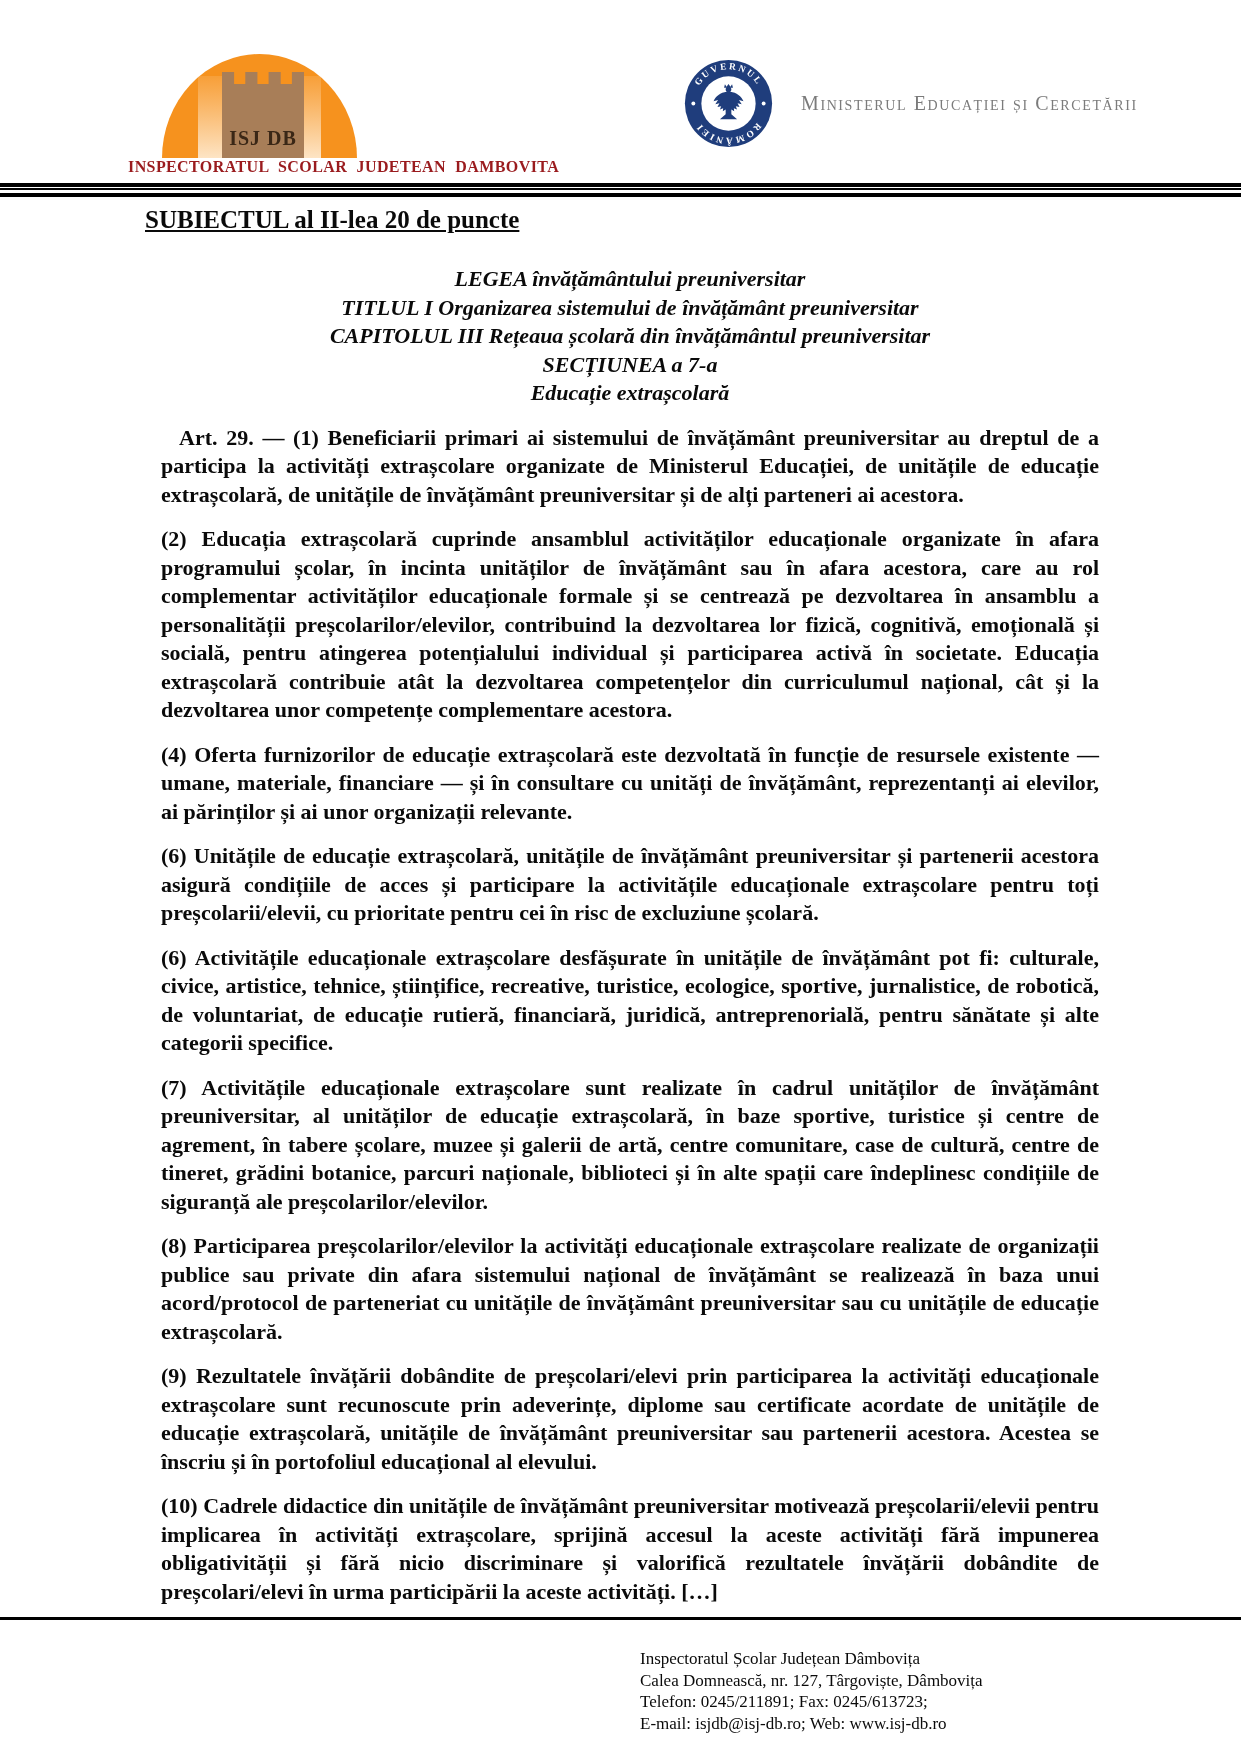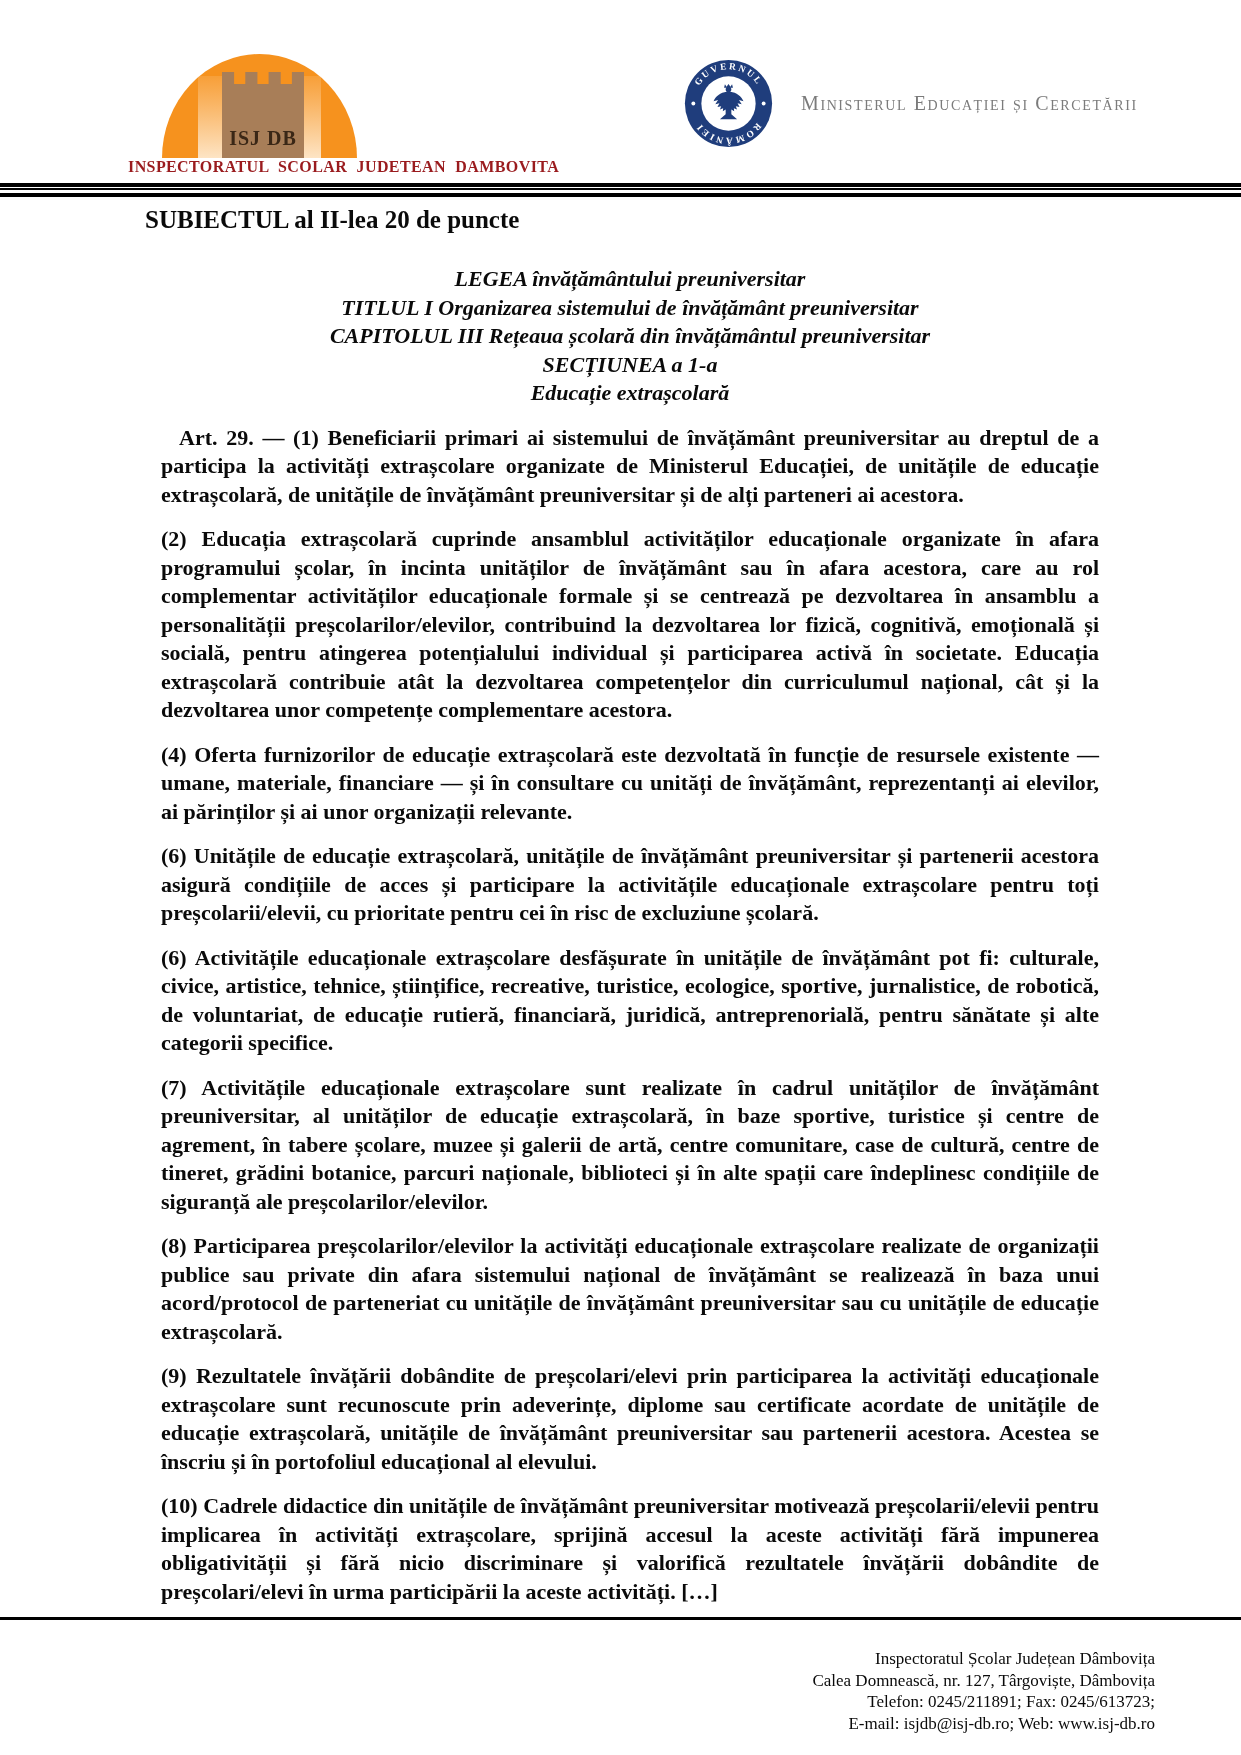--- a/index.html
+++ b/index.html
@@ -26,34 +26,34 @@
     font-variant:small-caps;letter-spacing:1.6px;white-space:nowrap;
   }
   .header-rule{
     height:14px;width:100%;
     background:linear-gradient(#000 0 4px,#fff 4px 5px,#000 5px 7px,#fff 7px 10px,#000 10px 14px);
   }
   
   .content{margin-left:145px;width:970px;}
   .subject{
     font-size:25px;font-weight:bold;line-height:30px;
-    margin:8px 0 30px 0;
+    margin:8px 0 30px 0;text-decoration:underline;
   }
   .heading-line{
     font-size:22px;font-weight:bold;line-height:28.5px;text-align:center;font-style:italic;
   }
   .para{
     margin:16px;font-size:22px;line-height:28.5px;text-align:justify;font-weight:bold;
   }
   .bodytext .para:first-child{text-indent:18px;}
   
   .footer-rule{position:absolute;left:0;top:1617px;width:1241px;height:3px;background:#000;}
   .footer{
     position:absolute;left:640px;top:1648px;width:515px;
-    text-align:right;font-size:17px;line-height:21.5px;color:#0a0a0a;
+    text-align:left;font-size:17px;line-height:21.5px;color:#0a0a0a;
   }
   svg text{font-family:"Liberation Serif","DejaVu Serif",serif;}
 </style>
 </head>
 <body>
 
 <div class="page">
 
   <div class="header">
 
@@ -104,21 +104,21 @@
   </div>
 
   <div class="header-rule"></div>
 
   <div class="content">
     <div class="subject">SUBIECTUL al II-lea 20 de puncte</div>
     <div class="headings">
         <div class="heading-line">LEGEA învățământului preuniversitar</div>
         <div class="heading-line">TITLUL I Organizarea sistemului de învățământ preuniversitar</div>
         <div class="heading-line">CAPITOLUL III Rețeaua școlară din învățământul preuniversitar</div>
-        <div class="heading-line">SECȚIUNEA a 1-a</div>
+        <div class="heading-line">SECȚIUNEA a 7-a</div>
         <div class="heading-line">Educație extrașcolară</div>
       </div>
     <div class="bodytext">
         <p class="para">Art. 29. — (1) Beneficiarii primari ai sistemului de învățământ preuniversitar au dreptul de a participa la activități extrașcolare organizate de Ministerul Educației, de unitățile de educație extrașcolară, de unitățile de învățământ preuniversitar și de alți parteneri ai acestora.</p>
         <p class="para">(2) Educația extrașcolară cuprinde ansamblul activităților educaționale organizate în afara programului școlar, în incinta unităților de învățământ sau în afara acestora, care au rol complementar activităților educaționale formale și se centrează pe dezvoltarea în ansamblu a personalității preșcolarilor/elevilor, contribuind la dezvoltarea lor fizică, cognitivă, emoțională și socială, pentru atingerea potențialului individual și participarea activă în societate. Educația extrașcolară contribuie atât la dezvoltarea competențelor din curriculumul național, cât și la dezvoltarea unor competențe complementare acestora.</p>
         <p class="para">(4) Oferta furnizorilor de educație extrașcolară este dezvoltată în funcție de resursele existente — umane, materiale, financiare — și în consultare cu unități de învățământ, reprezentanți ai elevilor, ai părinților și ai unor organizații relevante.</p>
         <p class="para">(6) Unitățile de educație extrașcolară, unitățile de învățământ preuniversitar și partenerii acestora asigură condițiile de acces și participare la activitățile educaționale extrașcolare pentru toți preșcolarii/elevii, cu prioritate pentru cei în risc de excluziune școlară.</p>
         <p class="para">(6) Activitățile educaționale extrașcolare desfășurate în unitățile de învățământ pot fi: culturale, civice, artistice, tehnice, științifice, recreative, turistice, ecologice, sportive, jurnalistice, de robotică, de voluntariat, de educație rutieră, financiară, juridică, antreprenorială, pentru sănătate și alte categorii specifice.</p>
         <p class="para">(7) Activitățile educaționale extrașcolare sunt realizate în cadrul unităților de învățământ preuniversitar, al unităților de educație extrașcolară, în baze sportive, turistice și centre de agrement, în tabere școlare, muzee și galerii de artă, centre comunitare, case de cultură, centre de tineret, grădini botanice, parcuri naționale, biblioteci și în alte spații care îndeplinesc condițiile de siguranță ale preșcolarilor/elevilor.</p>
         <p class="para">(8) Participarea preșcolarilor/elevilor la activități educaționale extrașcolare realizate de organizații publice sau private din afara sistemului național de învățământ se realizează în baza unui acord/protocol de parteneriat cu unitățile de învățământ preuniversitar sau cu unitățile de educație extrașcolară.</p>

